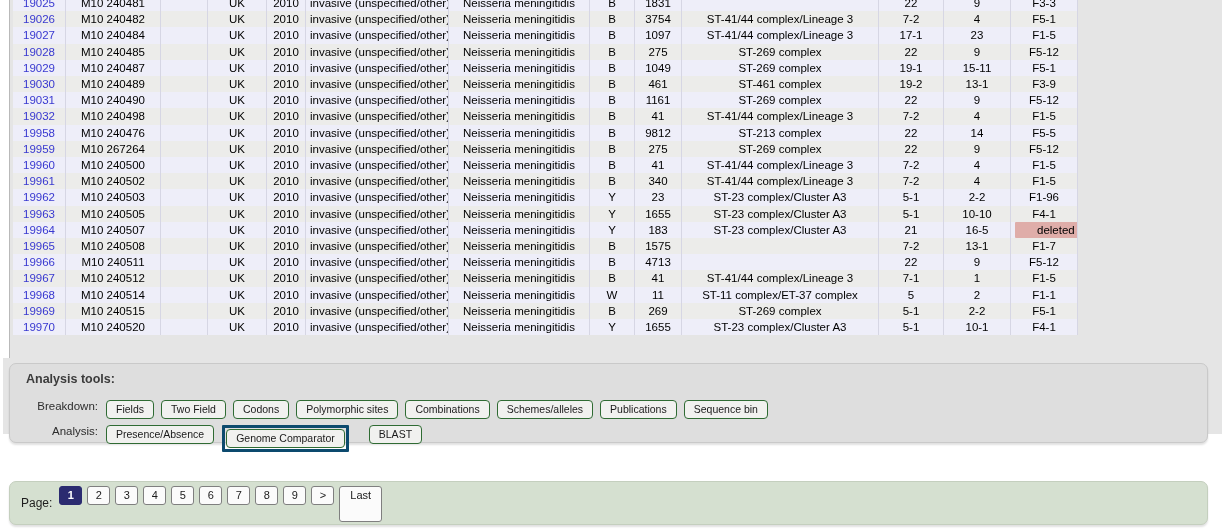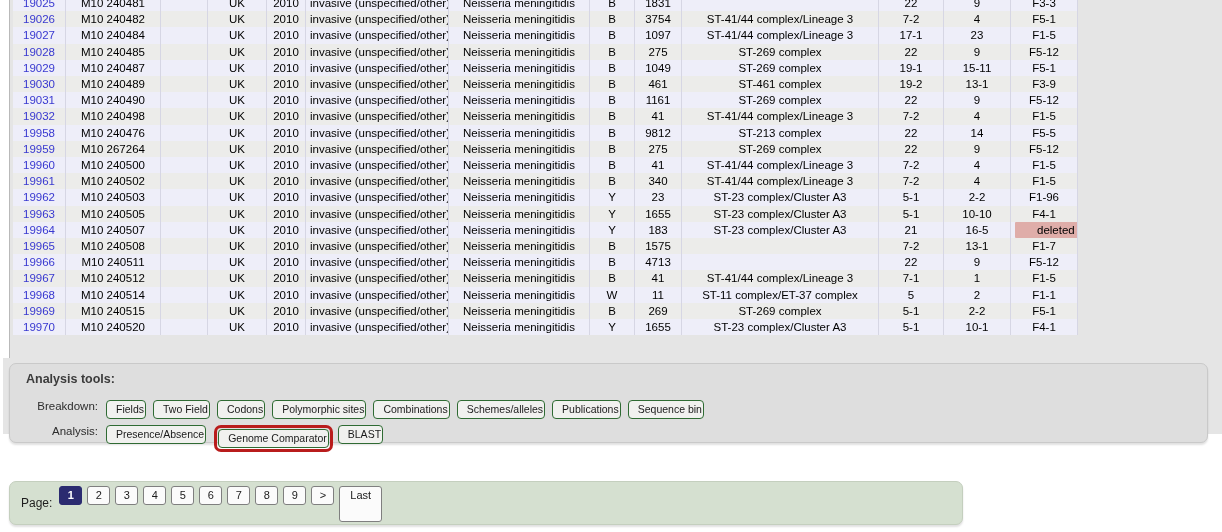--- a/index.html
+++ b/index.html
@@ -125,43 +125,43 @@
     flex: 0 0 auto;
   }
   .tool-btn {
     display: inline-block;
     font-size: 10.5px;
     font-family: "Liberation Sans", sans-serif;
     color: #1a1a1a;
     background: #f1f1ef;
     border: 1px solid #2f6b33;
     border-radius: 4px;
-    padding: 2px 1px 3px 9px;
+    padding: 2px 9px 3px 9px;
     margin-right: 7px;
     line-height: 12px;
     cursor: pointer;
     white-space: nowrap;
   }
   .hl-wrap {
     display: inline-block;
-    border: 3px solid #b91c1c;
+    border: 3px solid #0c4a6e;
     padding: 1px;
-    margin-right: 5px;
+    margin-right: 20px;
     margin-left: 1px;
-    border-radius: 7px;
+    border-radius: 1px;
     line-height: 0;
   }
   .hl-wrap .tool-btn { margin-right: 0; }
 
   
   .pager-panel {
     position: absolute;
     left: 9px;
     top: 481px;
-    width: 954px;
+    width: 1199px;
     height: 44px;
     background: #d5e0d0;
     border: 1px solid #c4cfbe;
     border-radius: 7px;
     box-sizing: border-box;
     box-shadow: 0 2px 2px rgba(0,0,0,0.12);
   }
   .pager-inner {
     display: flex;
     align-items: center;

